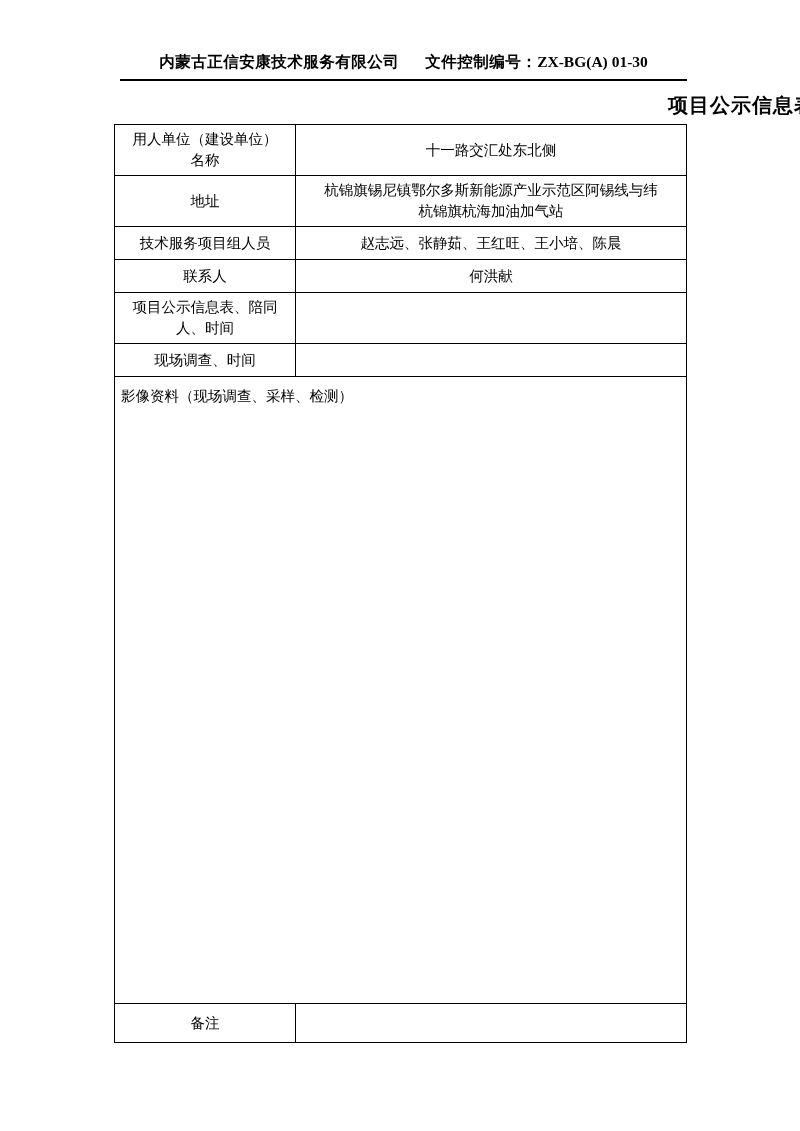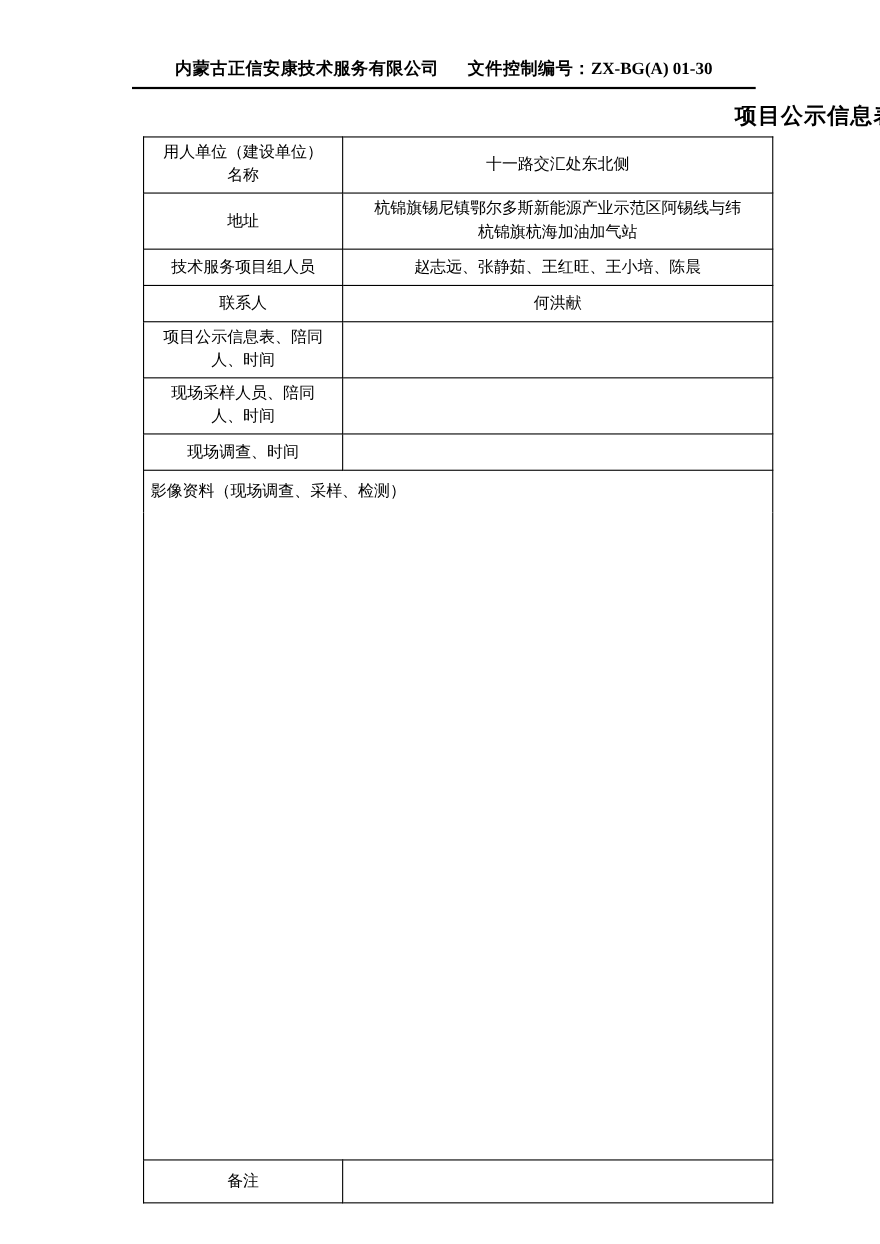--- a/index.html
+++ b/index.html
@@ -56,21 +56,20 @@
     font-weight: bold;
     letter-spacing: 1px;
   }
 
   
   .tbl-wrap {
     position: absolute;
     top: 124px;
     left: 114px;
     width: 573px;
-    margin-left: 16px;
   }
   table.main {
     border-collapse: collapse;
     width: 573px;
     table-layout: fixed;
   }
   table.main td {
     border: 1px solid #000;
     font-size: 14.5px;
     padding: 4px 6px;
@@ -149,27 +148,20 @@
         </tr>
 
         <tr class="row-h-2">
           <td class="label">
             <span class="two-line">项目公示信息表、陪同</span>
             <span class="two-line">人、时间</span>
           </td>
           <td class="value"></td>
         </tr>
 
-        <tr class="row-h-2">
-          <td class="label">
-            <span class="two-line">现场采样人员、陪同</span>
-            <span class="two-line">人、时间</span>
-          </td>
-          <td class="value"></td>
-        </tr>
 
         <tr class="row-h-1">
           <td class="label">现场调查、时间</td>
           <td class="value"></td>
         </tr>
 
         <tr>
           <td class="media-head" colspan="2">影像资料（现场调查、采样、检测）</td>
         </tr>
 

